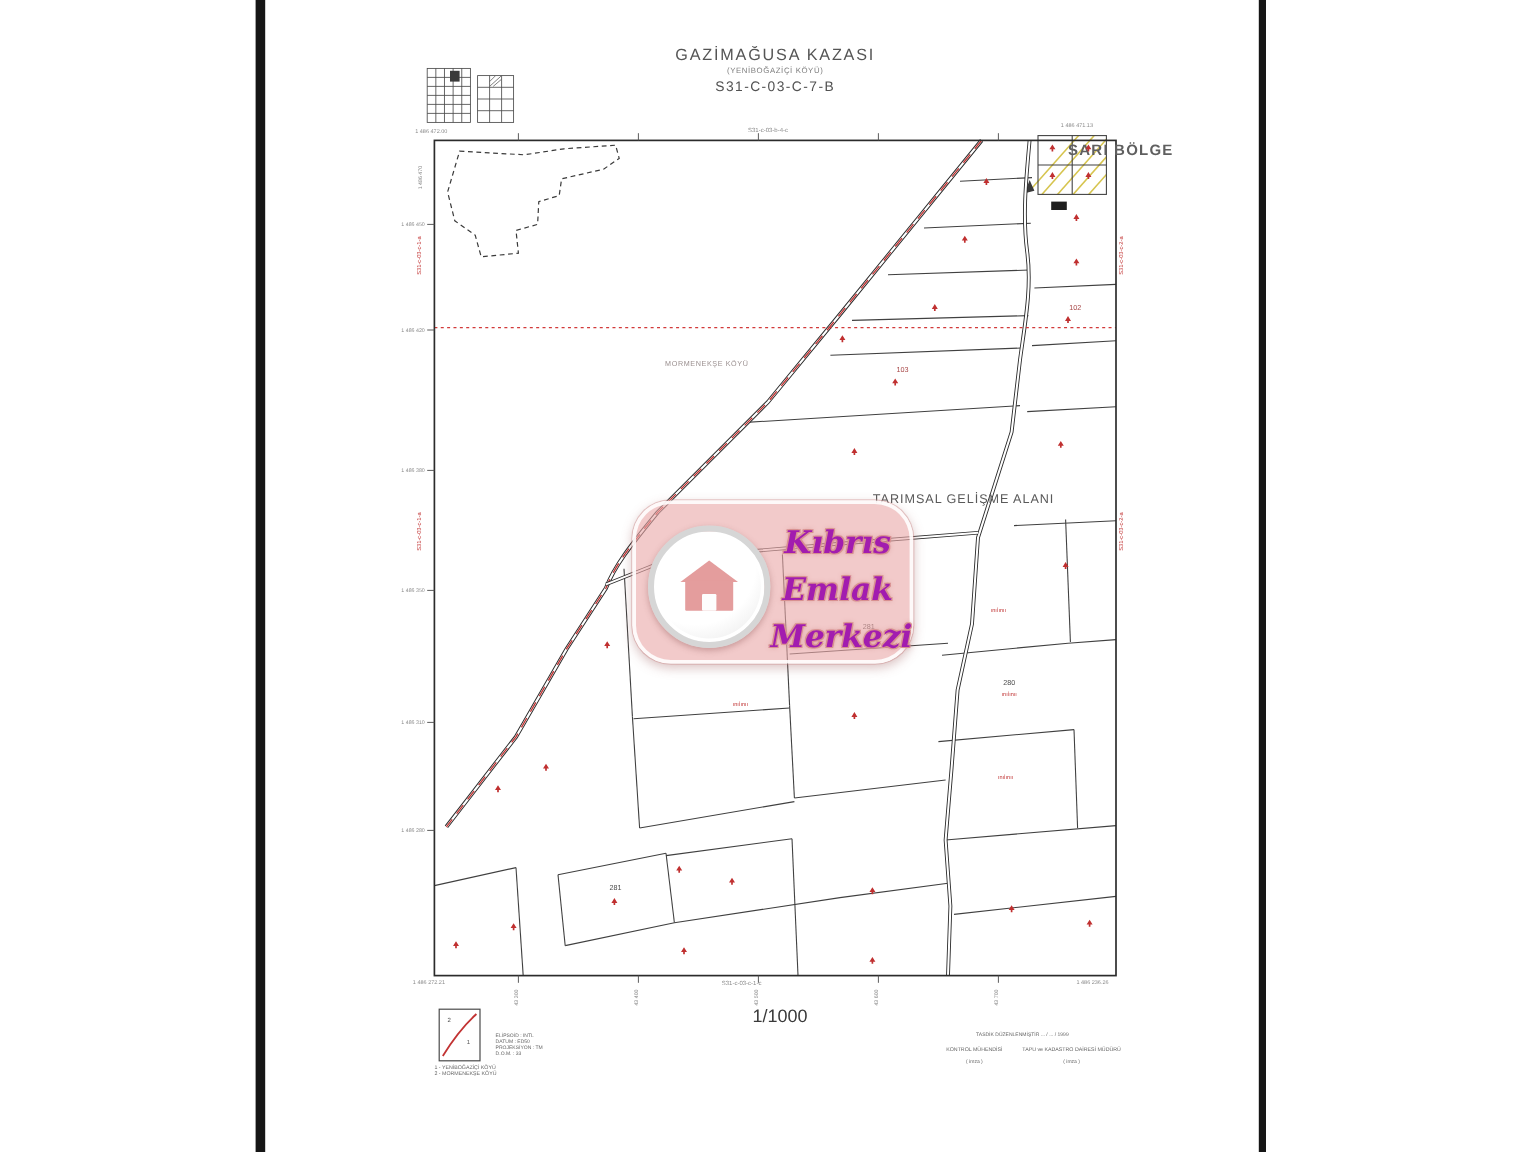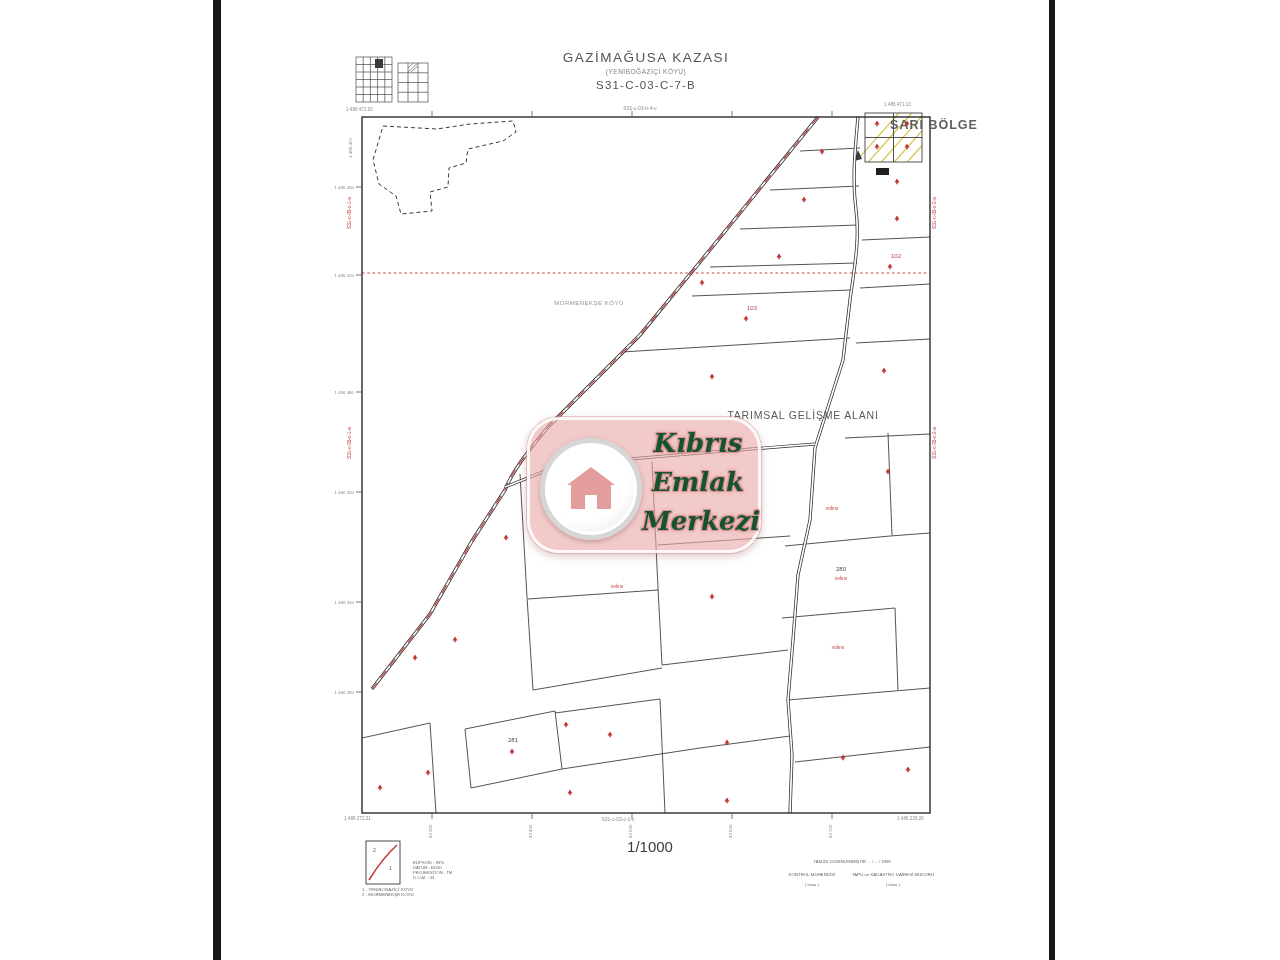--- a/index.html
+++ b/index.html
@@ -2,39 +2,39 @@
 <html><head>
 <meta charset="utf-8">
 <style>
   html,body{margin:0;padding:0;background:#fff;}
   #stage{position:relative;width:1280px;height:960px;background:#ffffff;overflow:hidden;
          font-family:"Liberation Sans",sans-serif;}
   .scanbar{position:absolute;top:0;height:960px;background:#161616;}
   #bar-left{left:213px;width:8px;}
   #bar-right{left:1049px;width:6px;}
   #map-svg{position:absolute;left:0;top:0;}
-  #header{position:absolute;left:346px;top:50px;width:600px;text-align:center;color:#4d4d4d;}
+  #header{position:absolute;left:346px;top:38px;width:600px;text-align:center;color:#4d4d4d;}
   #header .t1{font-size:13.5px;letter-spacing:1.5px;color:#555;}
   #header .t2{font-size:6.5px;color:#7d7d7d;margin-top:3px;letter-spacing:0.5px;}
   #header .t3{font-size:11.5px;letter-spacing:1.2px;color:#525252;margin-top:4px;}
   
   #watermark{position:absolute;left:527px;top:417px;width:228px;height:130px;
     background:rgba(234,169,169,0.62);border:3px solid rgba(255,255,255,0.88);
     border-radius:32px;box-shadow:0 0 0 1px rgba(205,140,140,0.45),0 3px 9px rgba(150,80,80,0.35);}
   #wm-circle{position:absolute;left:10px;top:18px;width:92px;height:92px;border-radius:50%;
     background:radial-gradient(circle at 38% 30%,#ffffff 58%,#e3e3e3 100%);
     border:5px solid #d6d6d6;box-shadow:0 2px 5px rgba(120,60,60,0.35),inset 0 0 0 3px #fff;}
   #wm-house{position:absolute;left:24px;top:24px;width:44px;height:44px;}
   #wm-roof{position:absolute;left:-2px;top:0;width:0;height:0;
     border-left:24px solid transparent;border-right:24px solid transparent;
     border-bottom:18px solid #e49d9d;}
   #wm-body{position:absolute;left:2px;top:17px;width:40px;height:25px;background:#e49d9d;border-radius:1px;}
   #wm-door{position:absolute;left:16px;top:28px;width:12px;height:14px;background:#fdfdfd;border-radius:1px;}
-  #wm-text{position:absolute;left:112px;top:4px;width:112px;text-align:center;
-    font-family:"DejaVu Serif",serif;font-weight:bold;font-style:italic;color:#14532d;
+  #wm-text{position:absolute;left:112px;top:14px;width:112px;text-align:center;
+    font-family:"DejaVu Serif",serif;font-weight:bold;font-style:italic;color:#a21caf;
     font-size:26px;line-height:39px;
     text-shadow:1px 1px 0 #d89090,-1px -1px 0 #d89090,1px -1px 0 #d89090,-1px 1px 0 #d89090,0 0 4px rgba(200,120,120,0.8);}
   svg text{font-family:"Liberation Sans",sans-serif;}
 </style>
 </head>
 <body>
 
 <div id="stage">
 
   <div id="bar-left" class="scanbar"></div>

